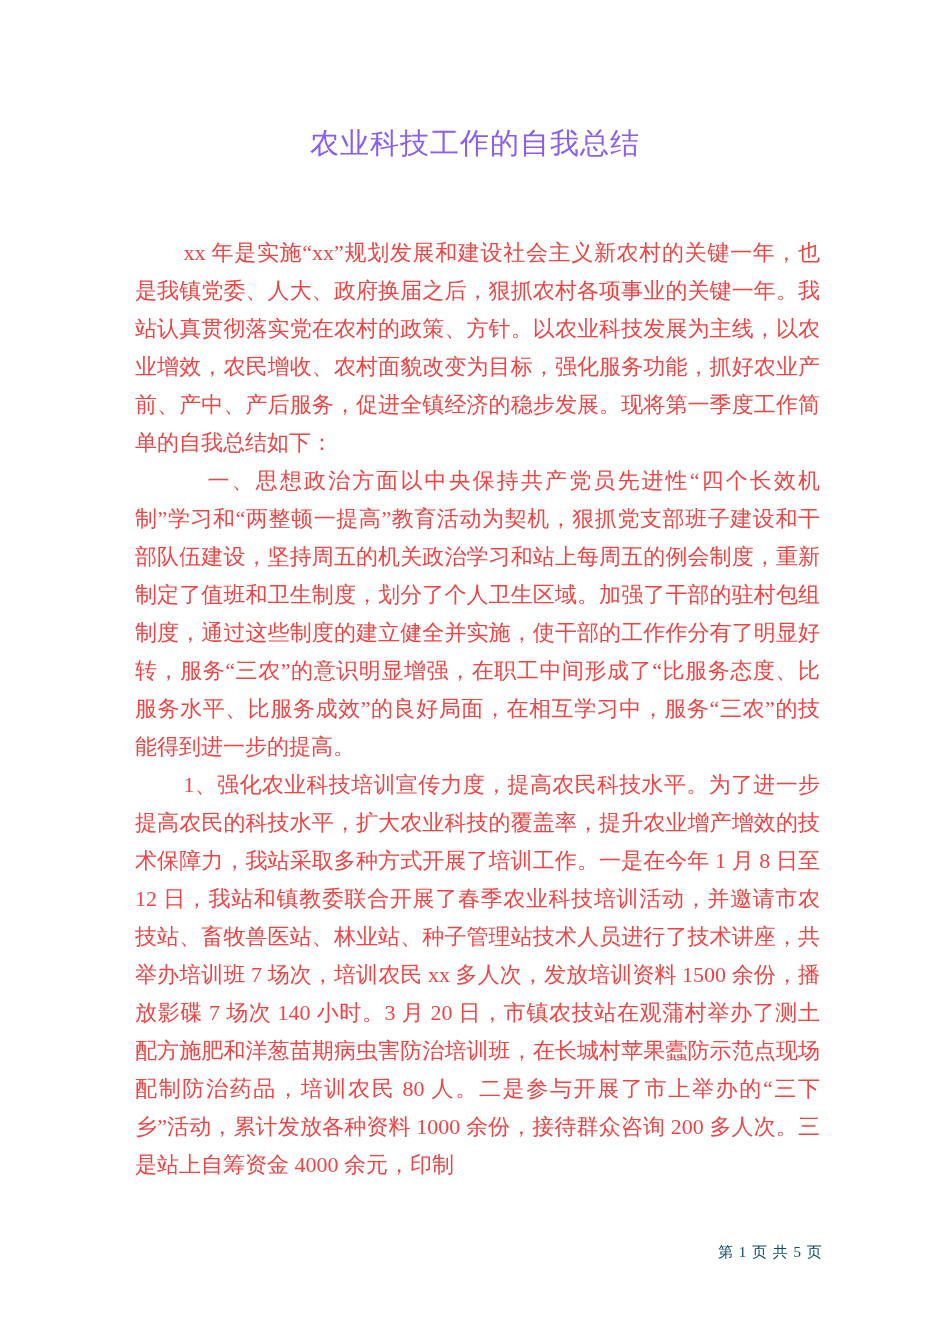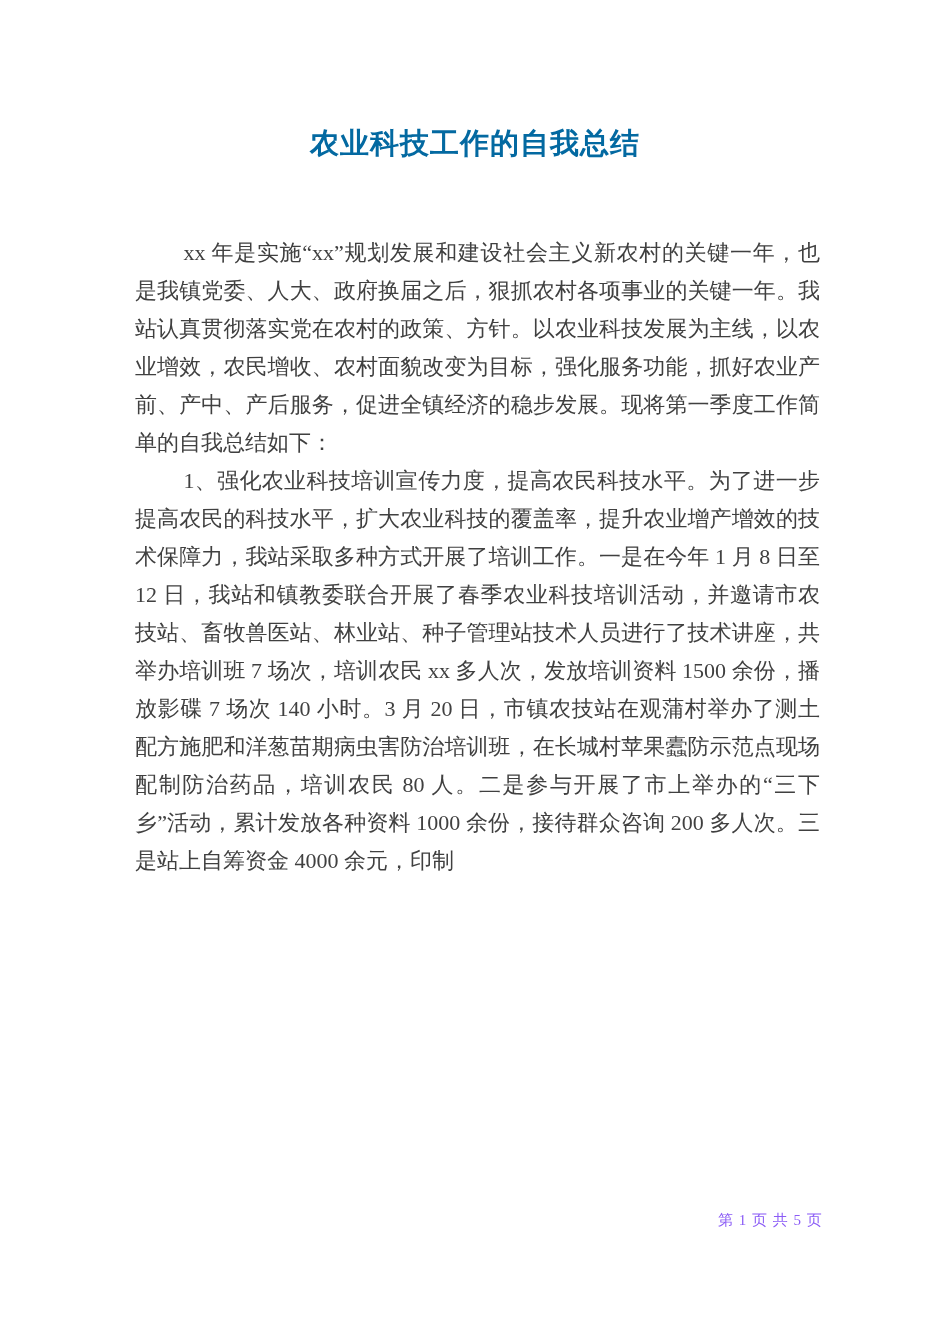--- a/index.html
+++ b/index.html
@@ -15,56 +15,57 @@
     box-sizing: border-box;
     overflow: hidden;
     font-family: "Liberation Serif", "DejaVu Serif", serif;
   }
   .title {
     margin: 0;
     padding-top: 122px;
     text-align: center;
     font-size: 29px;
     line-height: 42px;
-    font-weight: bold;
-    color: #0369a1;
+    font-weight: normal;
+    color: #8b5cf6;
     letter-spacing: 1px;
   }
   .content {
     margin: 70px 130px 0 135px;
     font-size: 22px;
     line-height: 38px;
     text-align: justify;
-    color: #404040;
+    color: #ef4444;
   }
   .content p {
     margin: 0;
     padding: 0;
     text-indent: 2.2em;
   }
   .content p.indent-deep {
     text-indent: 3.3em;
   }
   .footer {
     position: absolute;
     left: 718px;
-    top: 1210px;
+    top: 1242px;
     font-size: 15px;
     line-height: 20px;
-    color: #8b5cf6;
+    color: #0c4a6e;
     letter-spacing: 1px;
   }
 </style>
 </head>
 <body>
 
 <div class="page">
 
   <h1 class="title">农业科技工作的自我总结</h1>
 
   <div class="content">
     <p>xx 年是实施“xx”规划发展和建设社会主义新农村的关键一年，也是我镇党委、人大、政府换届之后，狠抓农村各项事业的关键一年。我站认真贯彻落实党在农村的政策、方针。以农业科技发展为主线，以农业增效，农民增收、农村面貌改变为目标，强化服务功能，抓好农业产前、产中、产后服务，促进全镇经济的稳步发展。现将第一季度工作简单的自我总结如下：</p>
+    <p class="indent-deep">一、思想政治方面以中央保持共产党员先进性“四个长效机制”学习和“两整顿一提高”教育活动为契机，狠抓党支部班子建设和干部队伍建设，坚持周五的机关政治学习和站上每周五的例会制度，重新制定了值班和卫生制度，划分了个人卫生区域。加强了干部的驻村包组制度，通过这些制度的建立健全并实施，使干部的工作作分有了明显好转，服务“三农”的意识明显增强，在职工中间形成了“比服务态度、比服务水平、比服务成效”的良好局面，在相互学习中，服务“三农”的技能得到进一步的提高。</p>
     <p>1、强化农业科技培训宣传力度，提高农民科技水平。为了进一步提高农民的科技水平，扩大农业科技的覆盖率，提升农业增产增效的技术保障力，我站采取多种方式开展了培训工作。一是在今年 1 月 8 日至 12 日，我站和镇教委联合开展了春季农业科技培训活动，并邀请市农技站、畜牧兽医站、林业站、种子管理站技术人员进行了技术讲座，共举办培训班 7 场次，培训农民 xx 多人次，发放培训资料 1500 余份，播放影碟 7 场次 140 小时。3 月 20 日，市镇农技站在观蒲村举办了测土配方施肥和洋葱苗期病虫害防治培训班，在长城村苹果蠹防示范点现场配制防治药品，培训农民 80 人。二是参与开展了市上举办的“三下乡”活动，累计发放各种资料 1000 余份，接待群众咨询 200 多人次。三是站上自筹资金 4000 余元，印制</p>
   </div>
 
   <div class="footer">第 1 页 共 5 页</div>
 
 </div>
 
 </body></html>

